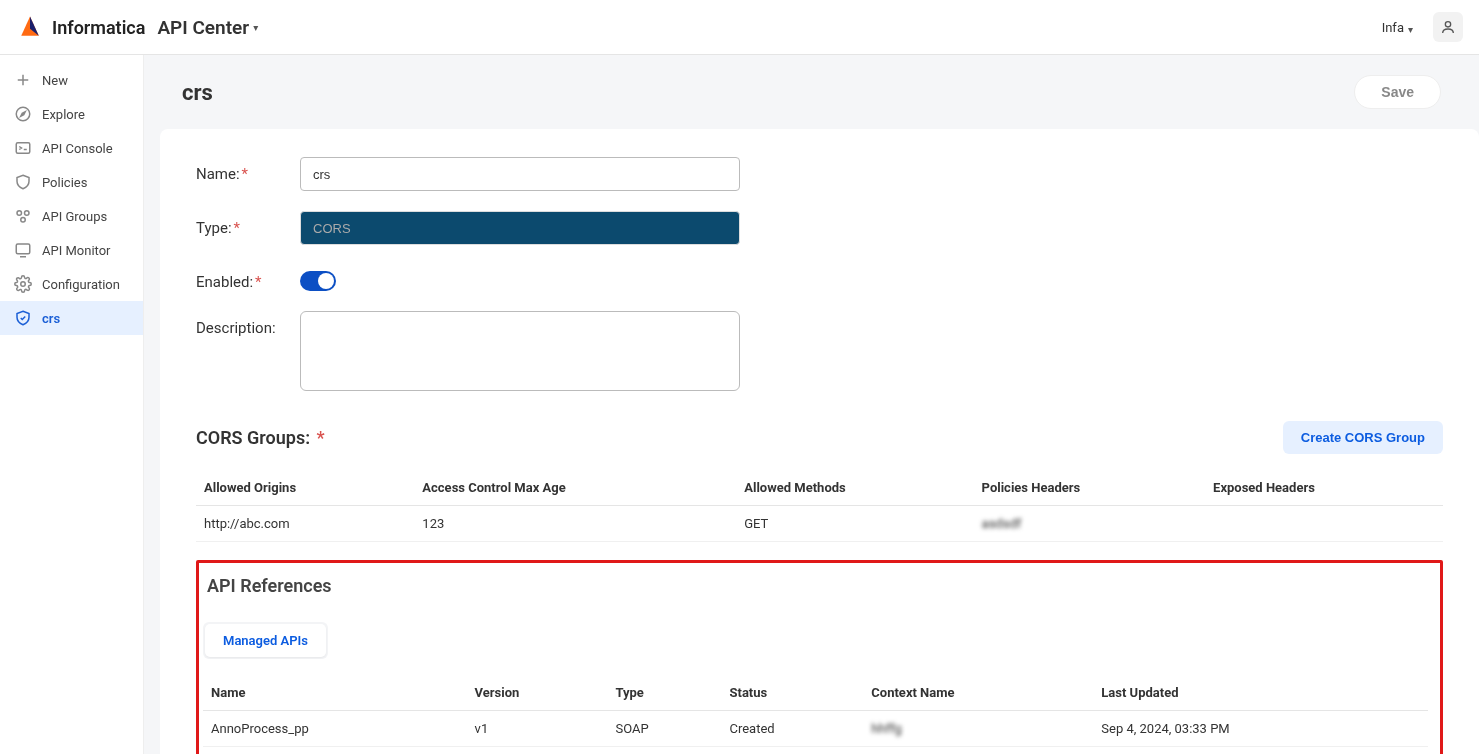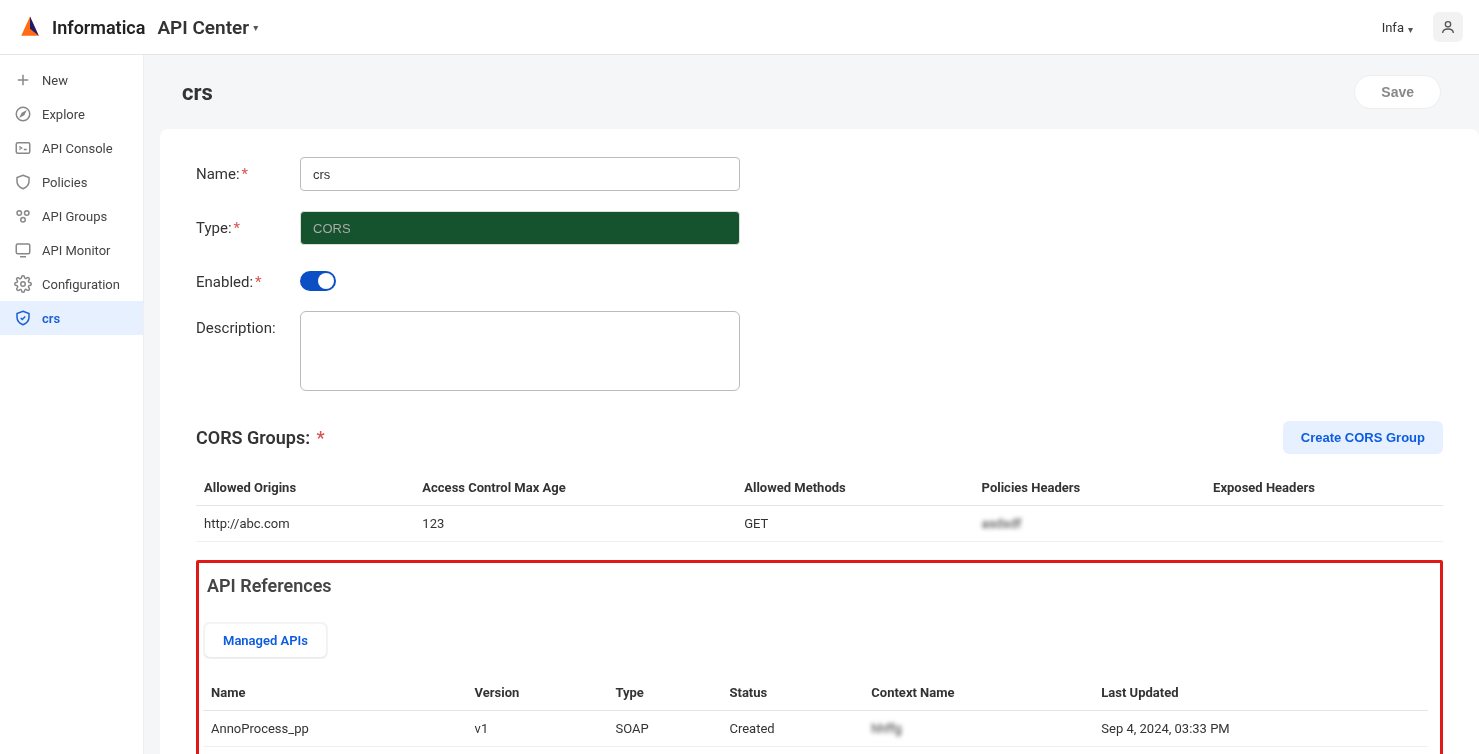--- a/index.html
+++ b/index.html
@@ -149,21 +149,21 @@
       width: 440px;
       height: 34px;
       border: 1px solid #bbb;
       border-radius: 4px;
       padding: 6px 12px;
       font-size: 13px;
       color: #333;
       background: #fff;
     }
     .text-input.disabled {
-      background: #14532d;
+      background: #0c4a6e;
       color: #aaa;
       border-color: #ddd;
     }
     .textarea {
       width: 440px;
       height: 80px;
       border: 1px solid #bbb;
       border-radius: 6px;
       padding: 8px 12px;
       font-size: 13px;

